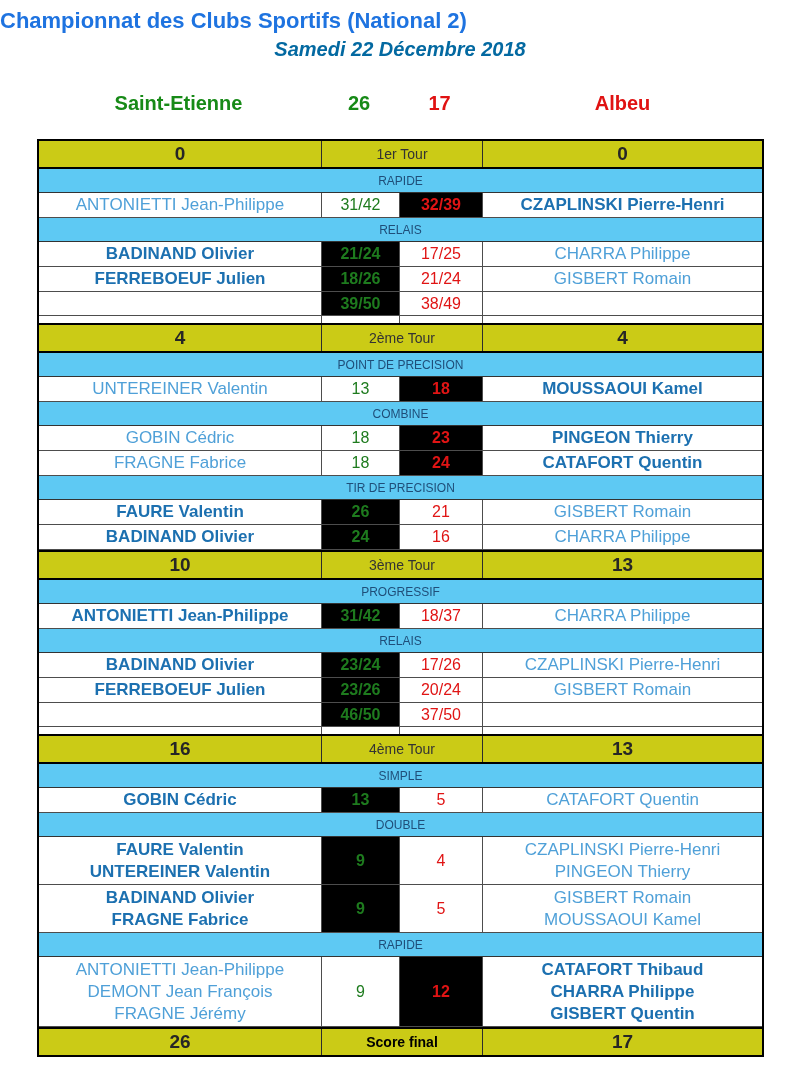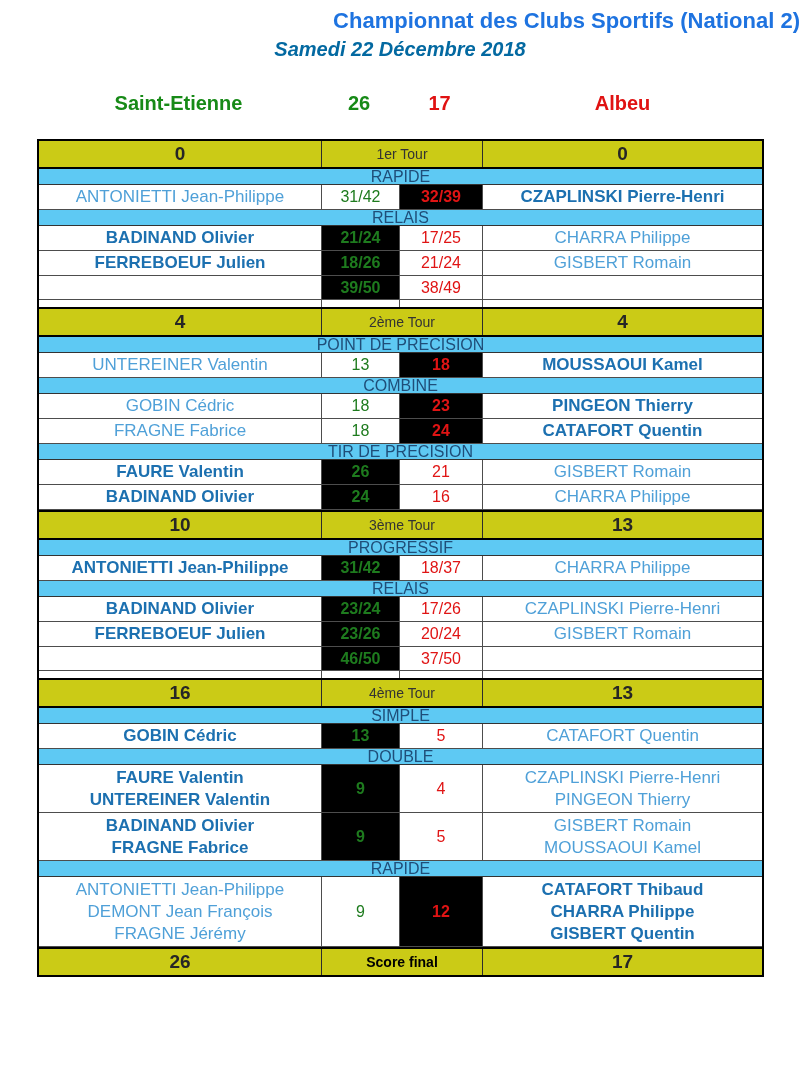--- a/index.html
+++ b/index.html
@@ -1,18 +1,18 @@
 <!DOCTYPE html>
 <html><head>
 <meta charset="utf-8">
 <style>
   html,body{margin:0;padding:0;background:#fff;}
   .page{position:relative;width:800px;height:1067px;background:#ffffff;
         font-family:"Liberation Sans",sans-serif;overflow:hidden;}
-  .title{padding-top:8px;text-align:right;font-size:22px;font-weight:bold;color:#1e73e0;}
+  .title{padding-top:8px;text-align:left;font-size:22px;font-weight:bold;color:#1e73e0;}
   .date{margin-top:4px;text-align:center;font-size:20px;font-weight:bold;font-style:italic;color:#0369a1;}
 
   .teams{display:flex;width:727px;margin:31px 0 0 37px;font-size:20px;font-weight:bold;}
   .teams .hcell{display:flex;align-items:center;justify-content:center;}
   .green-t{color:#178a17;}
   .red-t{color:#e01212;}
 
   .tbl{width:727px;margin:24px 0 0 37px;border:2px solid #000;box-sizing:border-box;}
   .row{display:flex;}
   .cell{box-sizing:border-box;display:flex;align-items:center;justify-content:center;
@@ -26,21 +26,21 @@
   .full{width:100%;}
 
   .tour{border-top:2px solid #000;border-bottom:2px solid #000;}
   .tour.first{border-top:none;}
   .tour .cell{background:#cbcb16;border-bottom:none;border-right:1px solid #2c2c2c;height:26px;}
   .tour .cell:last-child{border-right:none;}
   .tn{font-size:19px;font-weight:bold;color:#262626;}
   .tl{font-size:14px;color:#333;}
   .final .tl{font-weight:bold;color:#000000;}
 
-  .sec .cell{background:#5ec9f3;color:#1f4e79;font-size:16px;height:16px;border-bottom:1px solid #333;}
+  .sec .cell{background:#5ec9f3;color:#1f4e79;font-size:12px;height:24px;border-bottom:1px solid #333;}
 
   .m .cell{height:25px;}
   .m2 .cell{height:48px;}
   .m3 .cell{height:70px;}
   .tot .cell{height:24px;}
   .sp .cell{height:7px;border-bottom:none;}
   .fin{border-bottom:none;}
 
   .nm{font-size:17px;color:#4fa0d8;}
   .b{color:#1c70b0;font-weight:bold;}

